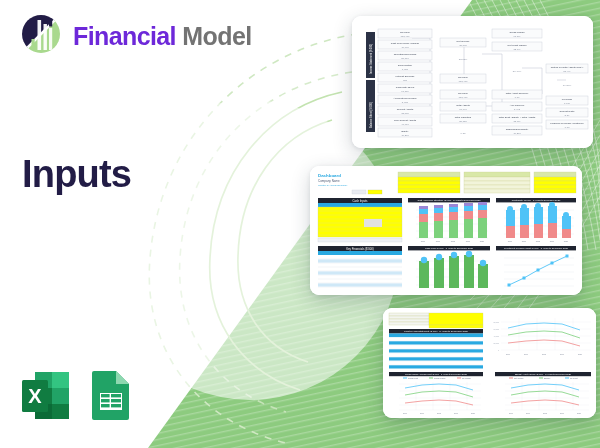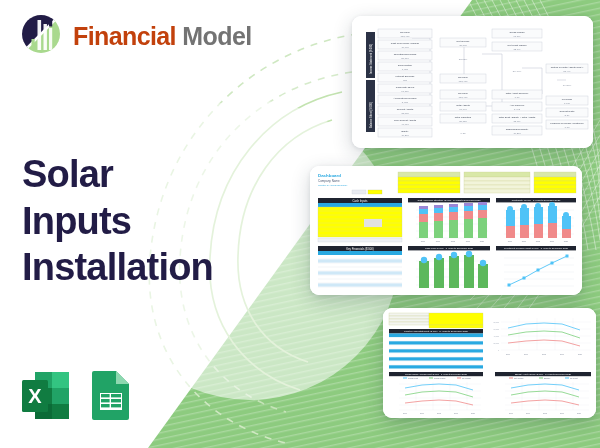--- a/index.html
+++ b/index.html
@@ -12,21 +12,21 @@
   .stage{position:absolute;inset:0;overflow:hidden;background:#fff;}
 
   
   .bg-layer{position:absolute;inset:0;z-index:0;}
   .bg-svg{position:absolute;inset:0;width:600px;height:448px;display:block;}
 
   
   .brand{position:absolute;left:20px;top:13px;display:flex;align-items:center;gap:11px;z-index:6;}
   .brand-mark{width:42px;height:42px;flex:0 0 42px;}
   .brand-word{font-size:25px;font-weight:bold;letter-spacing:-0.6px;white-space:nowrap;line-height:1;}
-  .w-a{color:#c2410c;}
+  .w-a{color:#6d28d9;}
   .w-b{color:#737373;}
 
   
   .headline{position:absolute;left:22px;top:126px;z-index:6;
     color:#221c46;font-size:38px;font-weight:bold;line-height:1.22;letter-spacing:-0.8px;}
   .headline span{display:block;}
 
   
   .filetypes{position:absolute;left:21px;top:369px;display:flex;gap:17px;z-index:6;}
   .ft{width:49px;height:53px;display:block;}
@@ -132,23 +132,21 @@
         </g>
         <circle cx="21" cy="21" r="19" fill="none" stroke="#ffffff" stroke-width="0"></circle>
       </svg>
     </span>
     <span class="brand-word">
       <span class="w-a">Financial</span><span>&nbsp;</span><span class="w-b">Model</span>
     </span>
   </div>
 
   <h1 class="headline">
-    <span>Solar</span>
     <span>Inputs</span>
-    <span>Installation</span>
   </h1>
 
   <div class="filetypes">
     <span>
       <svg class="ft" viewBox="0 0 49 53" xmlns="http://www.w3.org/2000/svg">
         <rect x="14" y="3" width="34" height="16" fill="#21a366"></rect>
         <rect x="14" y="19" width="34" height="16" fill="#107c41"></rect>
         <rect x="14" y="35" width="34" height="15" fill="#0b6b37"></rect>
         <rect x="31" y="3" width="17" height="16" fill="#33c481"></rect>
         <rect x="31" y="19" width="17" height="16" fill="#21a366"></rect>

